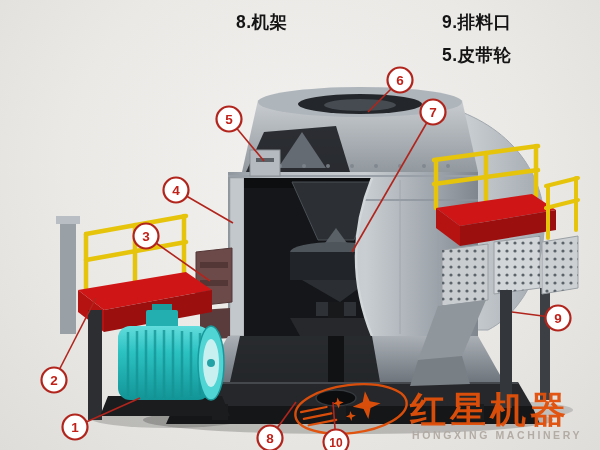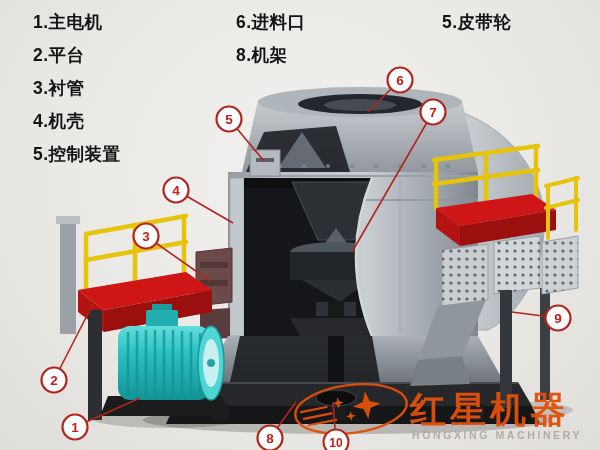--- a/index.html
+++ b/index.html
@@ -240,29 +240,22 @@
         <line x1="558" y1="318" x2="512" y2="312" stroke="#b1251d" stroke-width="1.6"></line>
         <circle cx="558" cy="318" r="12.5" fill="#ffffff" stroke="#b1251d" stroke-width="2.2"></circle>
         <text x="558" y="322.5" text-anchor="middle" font-size="13.5" font-weight="bold" fill="#c0221a">9</text>
         <line x1="336" y1="442" x2="333" y2="402" stroke="#b1251d" stroke-width="1.6"></line>
         <circle cx="336" cy="442" r="12.5" fill="#ffffff" stroke="#b1251d" stroke-width="2.2"></circle>
         <text x="336" y="446.5" text-anchor="middle" font-size="12" font-weight="bold" fill="#c0221a">10</text>
       </g>
   </svg>
 
   <div class="legend">
-    <div class="legend-col legend-col-0">
-        <div class="legend-item">1.主电机</div>
-        <div class="legend-item">2.平台</div>
-        <div class="legend-item">3.衬管</div>
-        <div class="legend-item">4.机壳</div>
-        <div class="legend-item">5.控制装置</div>
-      </div>
     <div class="legend-col legend-col-1">
-        <div class="legend-item">6.进料口</div>
         <div class="legend-item">8.机架</div>
       </div>
     <div class="legend-col legend-col-2">
+        <div class="legend-item">9.排料口</div>
         <div class="legend-item">5.皮带轮</div>
       </div>
   </div>
 
 </div>
 
 </body></html>

